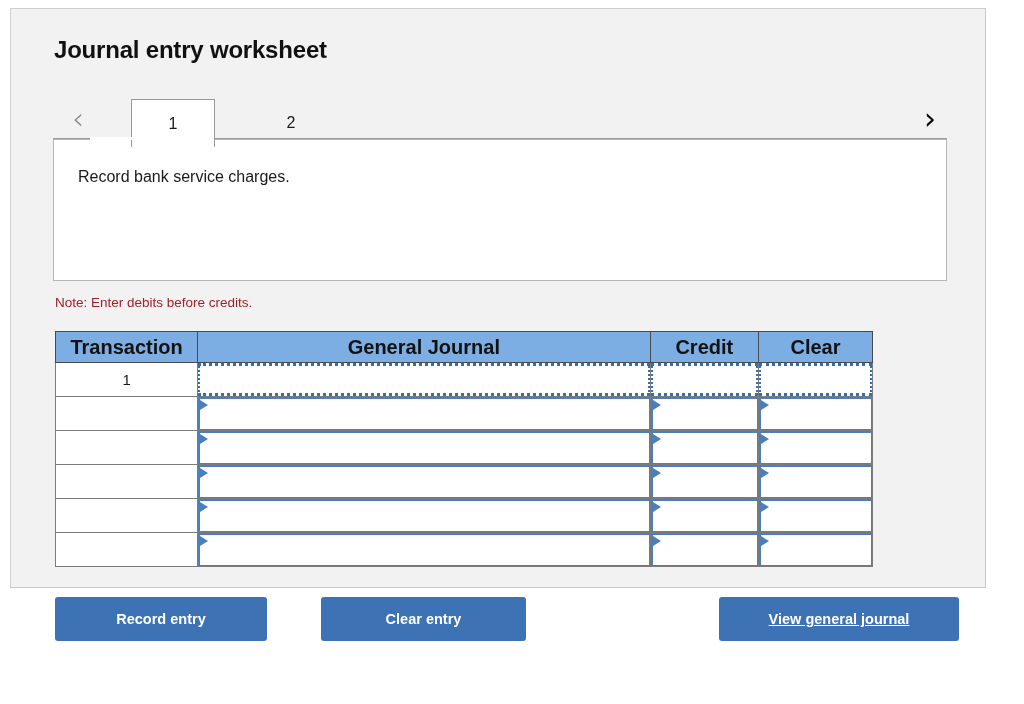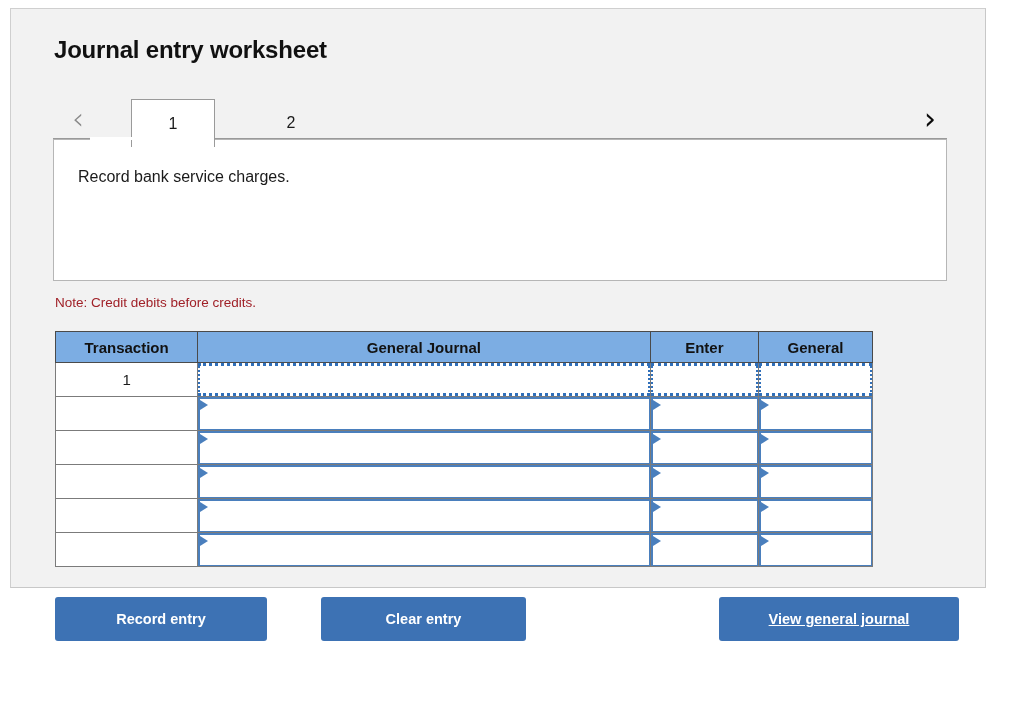--- a/index.html
+++ b/index.html
@@ -118,21 +118,21 @@
     position: absolute;
     left: 44px; top: 322px;
     width: 818px;
     border-collapse: collapse;
     table-layout: fixed;
   }
   #jtable th {
     background: #7cadE3;
     border: 1px solid #4a4a4a;
     height: 31px;
-    font-size: 15px;
+    font-size: 20px;
     font-weight: bold;
     color: #121212;
     padding: 0;
     margin-top: 40px;
   }
   #jtable td {
     border: 1px solid #7b7b7b;
     height: 34px;
     padding: 0;
     background: #ffffff;
@@ -211,35 +211,35 @@
     <div class="tab" id="tab-1">1</div>
     <div class="tab" id="tab-2">2</div>
     <div class="chev" id="chev-next">›</div>
   </div>
 
   <div id="promptbox">
     <div id="prompt-text">Record bank service charges.</div>
   </div>
   <div id="tabline-mask"></div>
 
-  <div id="note">Note: Credit debits before credits.</div>
+  <div id="note">Note: Enter debits before credits.</div>
 
   <table id="jtable">
     <colgroup>
       <col class="col-txn">
         <col class="col-gj">
         <col class="col-deb">
         <col class="col-cred">
     </colgroup>
     <thead>
       <tr>
         <th>Transaction</th>
         <th>General Journal</th>
-        <th>Enter</th>
-        <th>General</th>
+        <th>Credit</th>
+        <th>Clear</th>
       </tr>
     </thead>
     <tbody id="jbody">
         <tr>
           <td class="txncell">1</td>
           <td class="field">
             <div class="inp selected"></div>
           </td>
           <td class="field">
             <div class="inp selected"></div>

